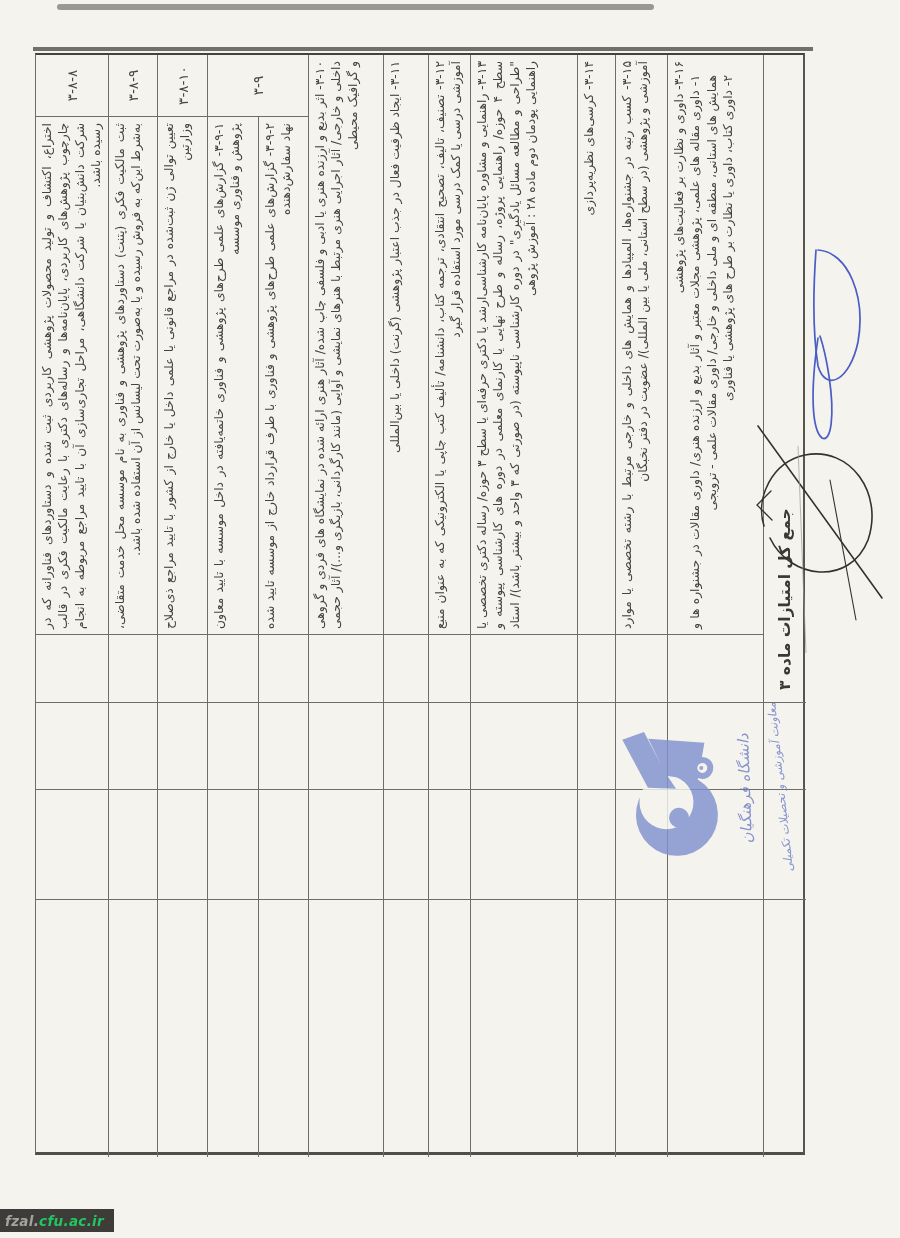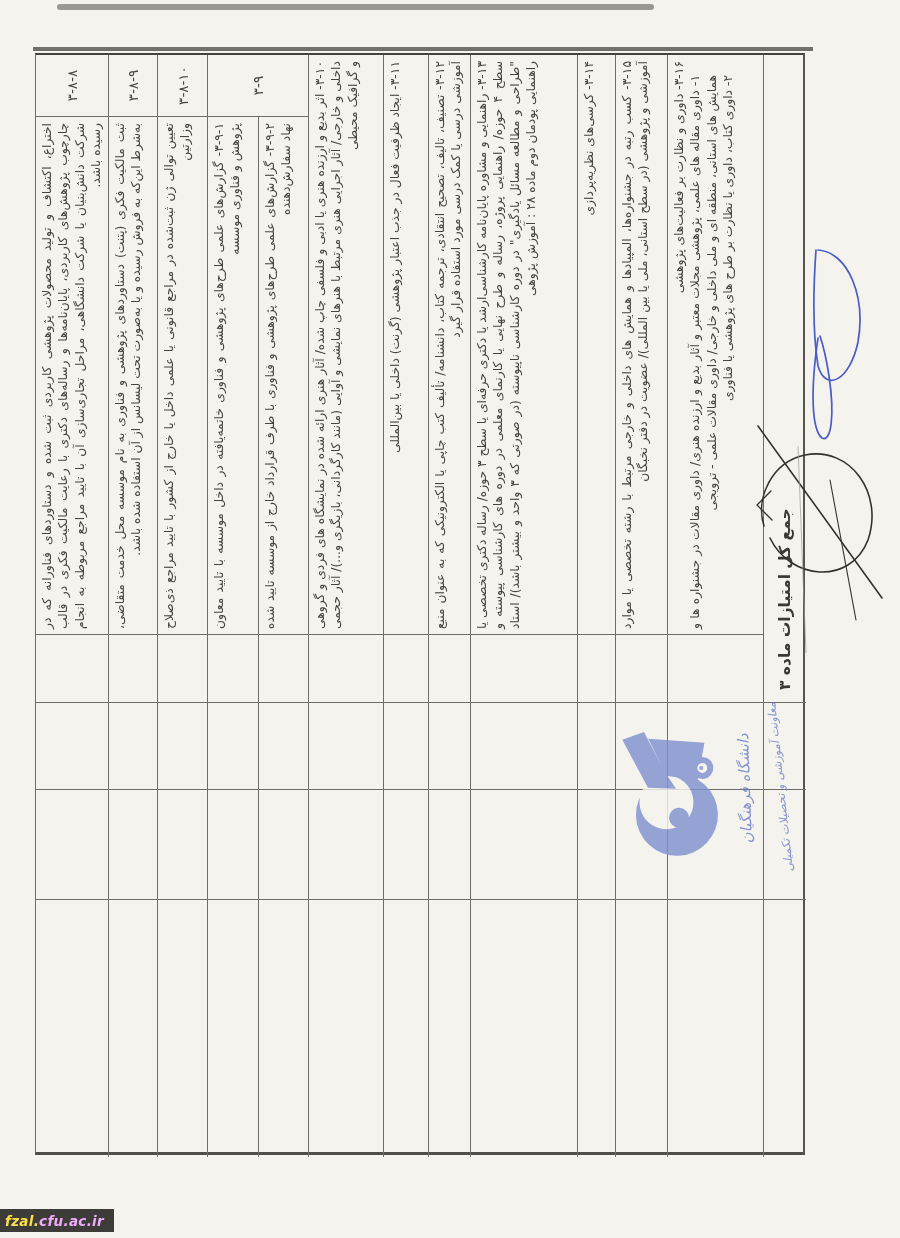--- a/index.html
+++ b/index.html
@@ -57,22 +57,22 @@
   .tcell{padding:3px 6px 2px 5px;font-size:12.3px;line-height:16.4px;
          text-align:justify;color:#45443e;}
   .tcell p.sub{padding-right:14px;}
 
   
   .top-streak{position:absolute;left:57px;top:4px;width:597px;height:6px;
               background:#83817c;opacity:.8;border-radius:3px;}
   .watermark{position:absolute;left:0;top:1209px;height:23px;display:flex;align-items:center;
              background:#3d3c39;padding:2px 10px 2px 5px;
              font-style:italic;font-weight:bold;font-size:13.5px;letter-spacing:.3px;}
-  .watermark .w1{color:#fde047;}
-  .watermark .w2{color:#f0abfc;}
+  .watermark .w1{color:#a3a3a3;}
+  .watermark .w2{color:#22c55e;}
 
   svg{position:absolute;left:0;top:0;}
   .overlay{pointer-events:none;}
 </style>
 </head>
 <body>
 
 <div class="scene">
 
   <div class="land">

